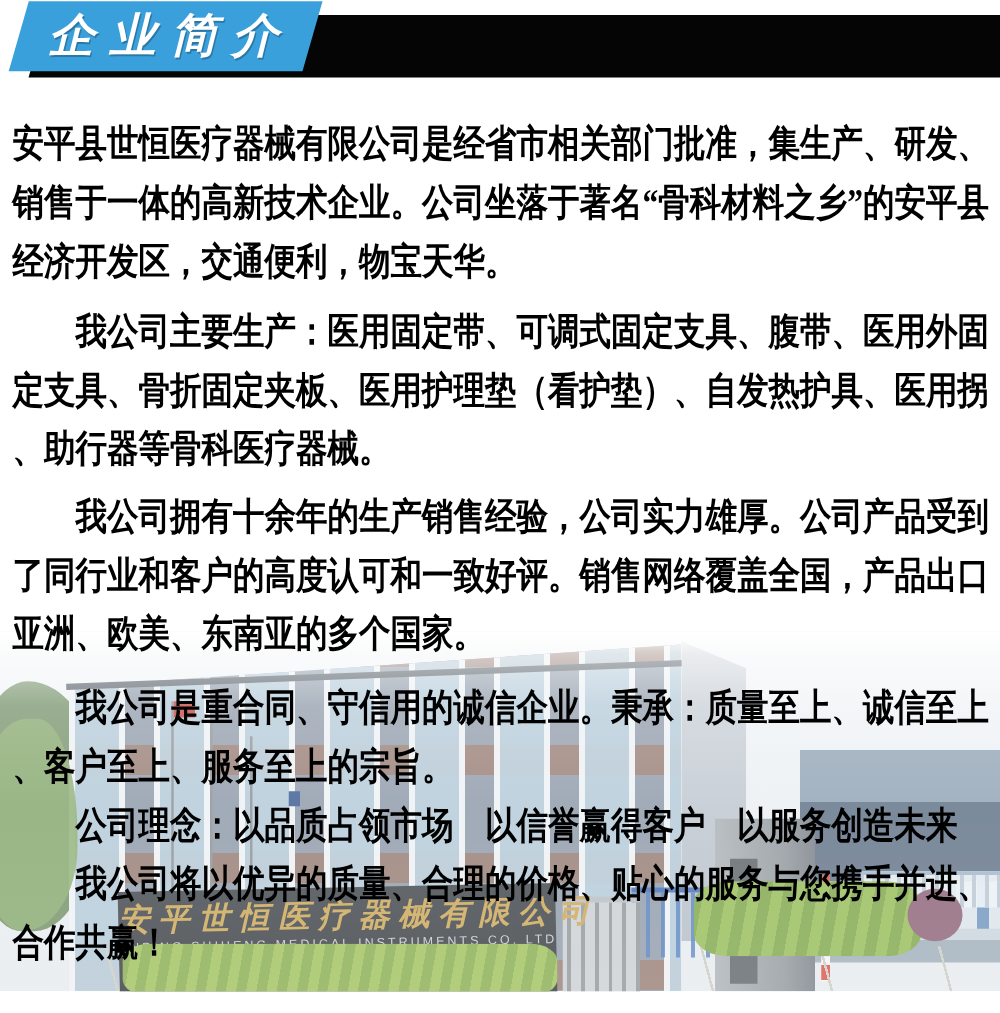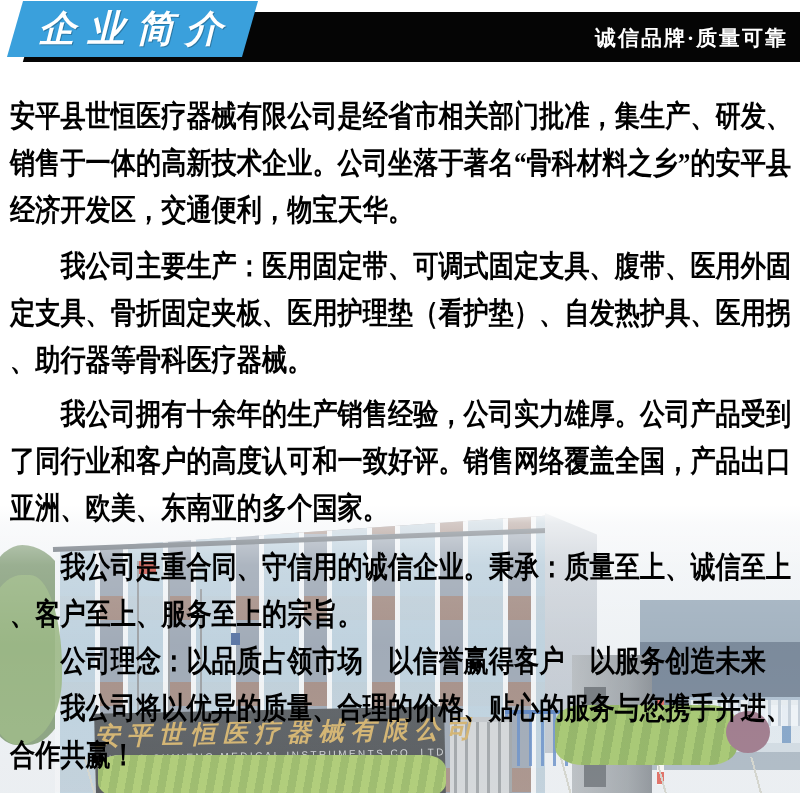--- a/index.html
+++ b/index.html
@@ -95,21 +95,20 @@
 <body>
 
 <div class="page">
 
   <div class="bar-black"></div>
   <div class="banner-blue">
     <div class="banner-blue-inner">
       <span class="page-title">企业简介</span>
     </div>
   </div>
-  <div class="slogan">诚信品牌·质量可靠</div>
 
   <div class="photo">
     <div class="sky"></div>
     <div class="tree-back"></div>
     <div class="bldg-front"></div>
     <div class="roof-edge"></div>
     <div class="bldg-side"></div>
     <div class="bldg-right"></div>
     <div class="bldg-right-windows"></div>
     <div class="fence-right"></div>

